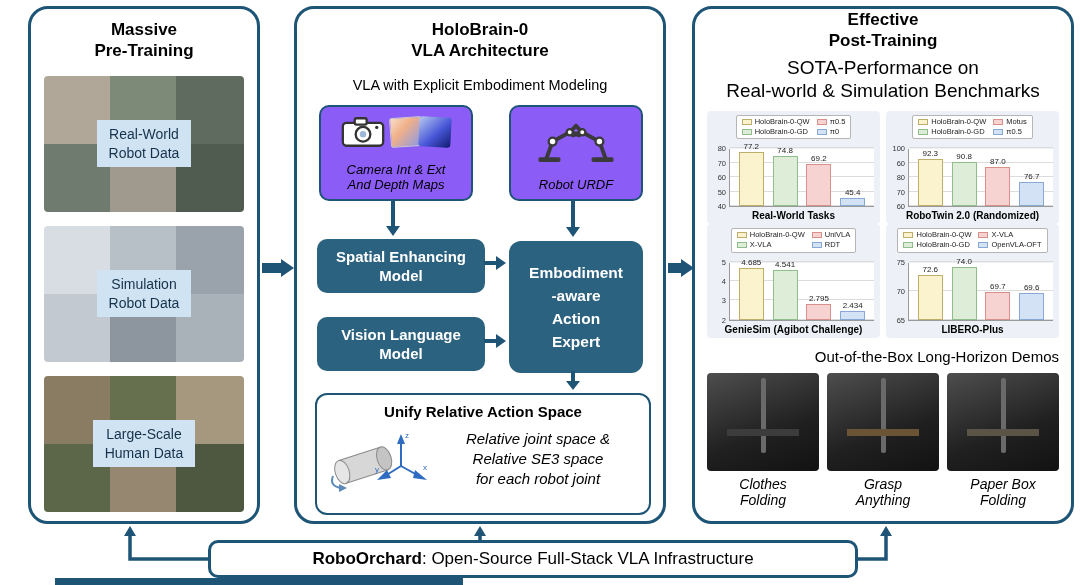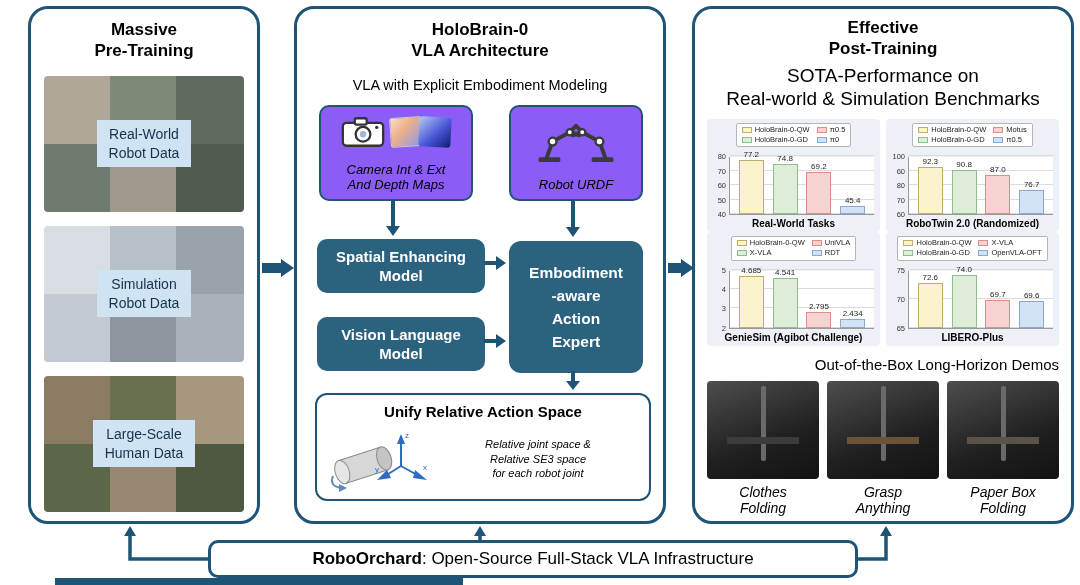--- a/index.html
+++ b/index.html
@@ -5,21 +5,21 @@
   * { margin:0; padding:0; box-sizing:border-box; }
   html,body { background:#fff; }
   body { font-family:"Liberation Sans","DejaVu Sans",sans-serif; color:#000; }
   .canvas { position:relative; width:1080px; height:585px; background:#fff; overflow:hidden; }
   .arrows { position:absolute; left:0; top:0; pointer-events:none; z-index:6; }
   .pre { white-space:pre-line; }
 
   .panel { position:absolute; border:3px solid #1e5577; border-radius:20px; background:#fff; }
   .panel.left   { left:28px;  top:6px; width:232px; height:518px; padding:10px 13px; }
   .panel.middle { left:294px; top:6px; width:372px; height:518px; }
-  .panel.right  { left:692px; top:6px; width:382px; height:518px; padding:8px 12px; }
+  .panel.right  { left:692px; top:6px; width:382px; height:518px; padding:0 12px; }
   .ptitle { font-size:17px; font-weight:bold; text-align:center; line-height:1.25; }
 
   
   .collage { position:relative; height:136px; margin-top:14px; border-radius:4px; overflow:hidden;
              display:flex; align-items:center; justify-content:center;
              background-size:100% 50%,100% 50%; background-position:top,bottom; background-repeat:no-repeat; }
   .c1 { background-image:linear-gradient(90deg,#b0a798 0 33%,#7e8a78 33% 66%,#5e6b5e 66%),
                          linear-gradient(90deg,#6f7b6e 0 33%,#a09a8e 33% 66%,#515c51 66%); }
   .c2 { background-image:linear-gradient(90deg,#d7dde3 0 33%,#b8c0c7 33% 66%,#9aa3ab 66%),
                          linear-gradient(90deg,#c2c9d0 0 33%,#8d969e 33% 66%,#aab2b9 66%); }
@@ -40,25 +40,25 @@
   .dmap { width:32px; height:30px; border-radius:3px; }
   .dm1 { background:linear-gradient(135deg,#f8ddc8,#f0b089 40%,#8898e8); transform:rotate(-4deg); border:1px solid #ccc; }
   .dm2 { background:linear-gradient(135deg,#b8c8f0,#4858d8 55%,#101a70); transform:rotate(3deg); margin-left:-8px; }
   .ocap { font-style:italic; font-size:13px; text-align:center; line-height:1.2; }
   .dbox { position:absolute; background:#2b627f; color:#fff; font-weight:bold; text-align:center;
           border-radius:10px; display:flex; align-items:center; justify-content:center;
           font-size:15px; line-height:1.3; white-space:pre-line; }
   .spatial { left:20px;  top:230px; width:168px; height:54px; }
   .vlm     { left:20px;  top:308px; width:168px; height:54px; }
   .expert  { left:212px; top:232px; width:134px; height:132px; font-size:15.5px; line-height:1.5; border-radius:12px; }
-  .unify { position:absolute; left:18px; top:384px; width:336px; height:108px;
+  .unify { position:absolute; left:18px; top:384px; width:336px; height:122px;
            border:2px solid #1e5577; border-radius:12px; padding:8px 10px; background:#fff; }
   .utitle { text-align:center; font-weight:bold; font-size:15px; }
   .urow { display:flex; align-items:center; gap:6px; margin-top:6px; }
-  .ucap { font-style:italic; font-size:11px; line-height:1.35; text-align:center; flex:1; }
+  .ucap { font-style:italic; font-size:15px; line-height:1.35; text-align:center; flex:1; }
 
   
   .rsub { text-align:center; font-size:19px; line-height:1.25; margin-top:4px; }
   .charts { display:grid; grid-template-columns:1fr 1fr; gap:0 6px; margin-top:8px; }
   .chart { background:#edf1f7; border-radius:4px; padding:4px 4px 3px; }
   .legend { background:#fff; border:1px solid #b5b5b5; border-radius:2px; display:grid;
             grid-template-rows:auto auto; grid-auto-flow:column; column-gap:7px; row-gap:0;
             padding:1px 5px; font-size:7.5px; width:max-content; margin:0 auto 10px; color:#222; }
   .lg-item { display:flex; align-items:center; gap:3px; white-space:nowrap; line-height:1.35; }
   .sw { width:10px; height:6px; border:1px solid; flex:none; }

